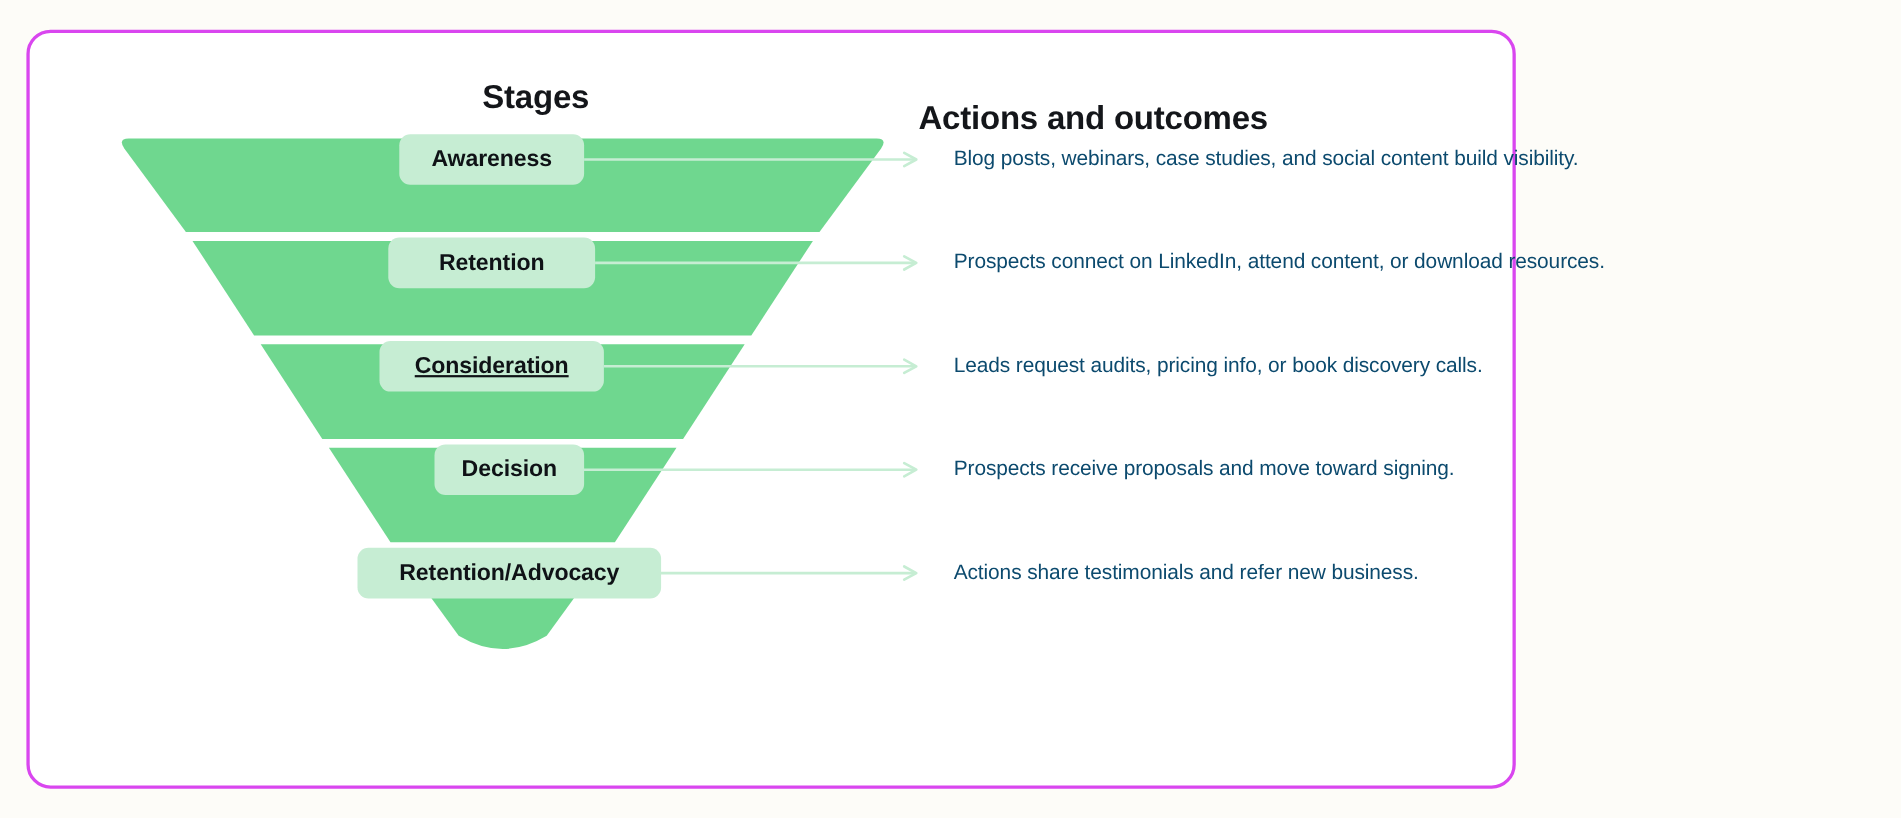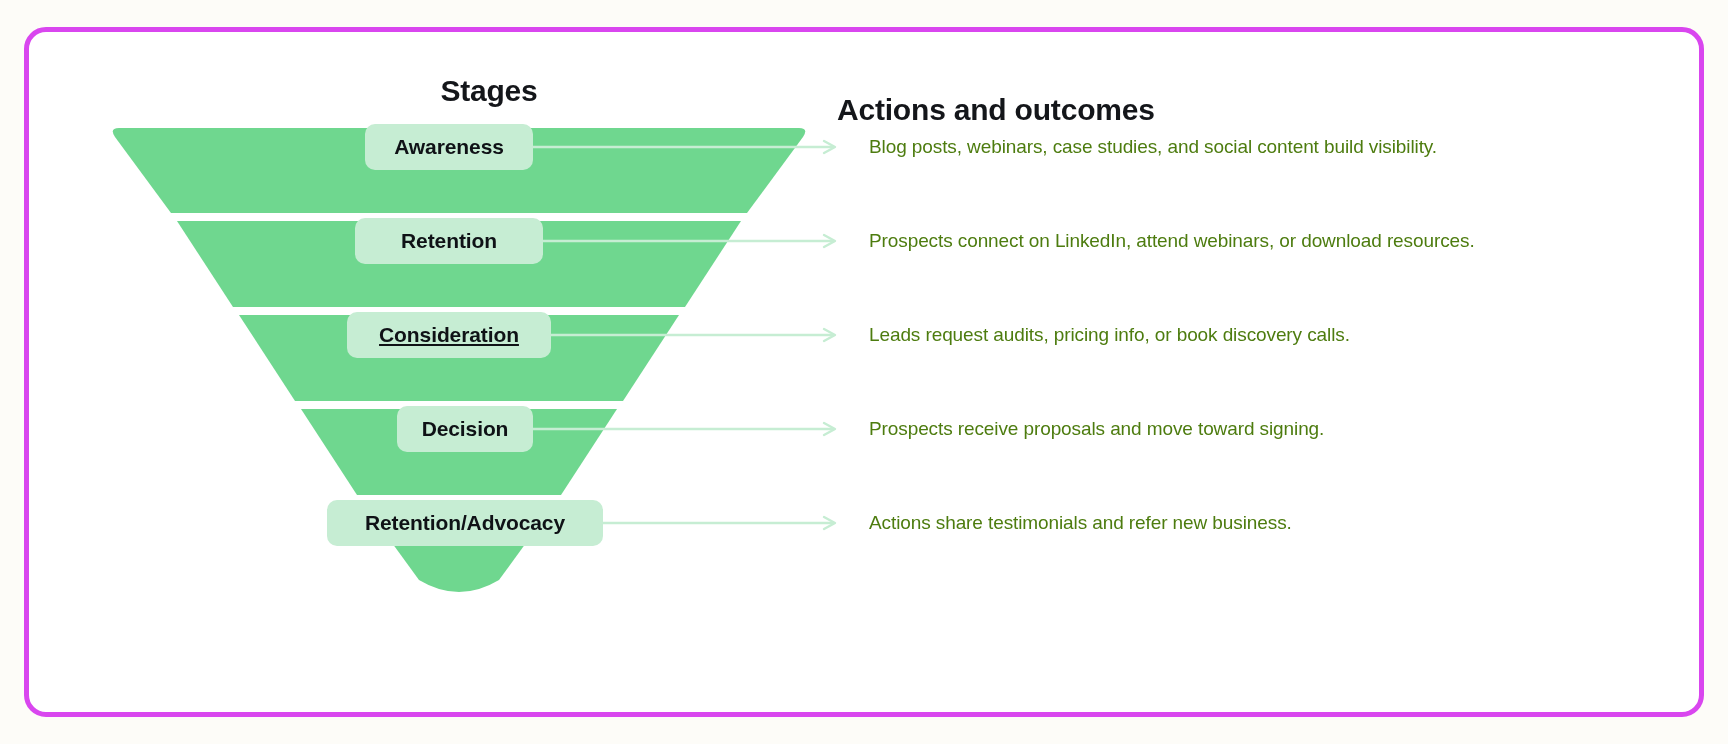--- a/index.html
+++ b/index.html
@@ -10,24 +10,24 @@
     width: 1728px;
     height: 744px;
     background: #FDFCF8;
     font-family: "Liberation Sans", sans-serif;
     overflow: hidden;
   }
   .card {
     position: absolute;
     left: 24px;
     top: 27px;
-    width: 1680px;
+    width: 1354px;
     height: 690px;
     background: #FFFFFF;
-    border: 5px solid #d946ef;
+    border: 3px solid #d946ef;
     border-radius: 22px;
     box-sizing: border-box;
   }
   .headings {
     position: absolute;
     top: 42px;
     left: 0;
     width: 100%;
     height: 50px;
   }
@@ -102,21 +102,21 @@
   }
   .arrow svg { display: block; overflow: visible; }
 
   .desc {
     position: absolute;
     left: 840px;
     top: 0;
     height: 46px;
     display: flex;
     align-items: center;
-    color: #4d7c0f;
+    color: #0c4a6e;
     font-size: 19px;
     letter-spacing: -0.1px;
     white-space: nowrap;
   }
 </style>
 </head>
 <body>
 
 <div class="card">
 
@@ -151,21 +151,21 @@
       </div>
 
       <div class="row" style="top:108px">
         <div class="pill" style="left:326px; width:188px;">Retention</div>
         <div class="arrow" style="left:514px; width:298px;">
           <svg width="298" height="14" viewBox="0 0 298 14">
             <line x1="0" y1="7" x2="290" y2="7" stroke="#C6EDD3" stroke-width="2.4"></line>
             <polyline points="281,1 292,7 281,13" fill="none" stroke="#C6EDD3" stroke-width="2.4" stroke-linecap="round" stroke-linejoin="round"></polyline>
           </svg>
         </div>
-        <div class="desc">Prospects connect on LinkedIn, attend webinars, or download resources.</div>
+        <div class="desc">Prospects connect on LinkedIn, attend content, or download resources.</div>
       </div>
 
       <div class="row" style="top:202px">
         <div class="pill" style="left:318px; width:204px;text-decoration:underline;">Consideration</div>
         <div class="arrow" style="left:522px; width:290px;">
           <svg width="290" height="14" viewBox="0 0 290 14">
             <line x1="0" y1="7" x2="282" y2="7" stroke="#C6EDD3" stroke-width="2.4"></line>
             <polyline points="273,1 284,7 273,13" fill="none" stroke="#C6EDD3" stroke-width="2.4" stroke-linecap="round" stroke-linejoin="round"></polyline>
           </svg>
         </div>

